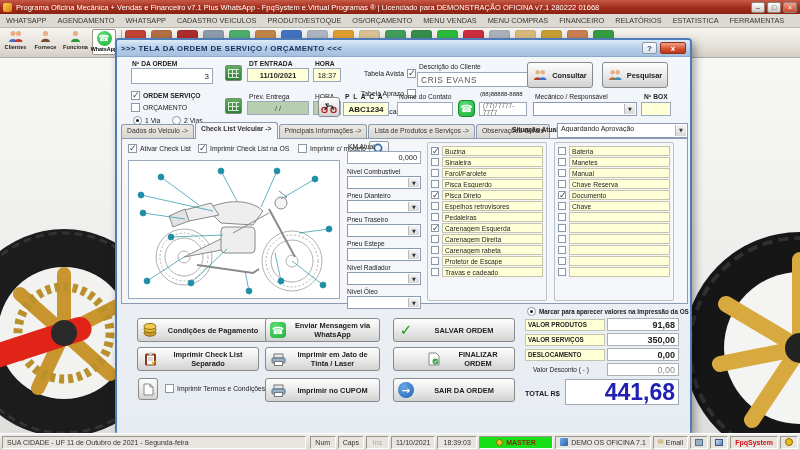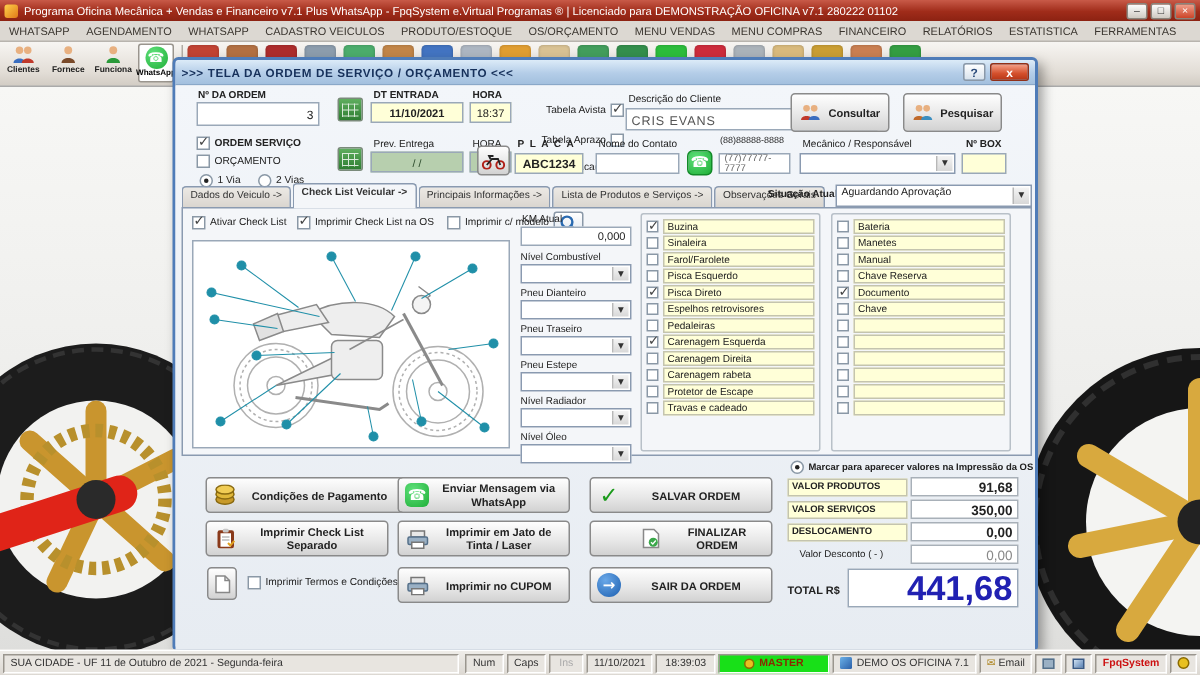--- a/index.html
+++ b/index.html
@@ -116,21 +116,21 @@
   .brand { color:#cc1111; font-weight:bold; }
   .spacer { flex:1; }
 </style>
 </head>
 <body>
 
 <div id="screen">
 
   <div class="titlebar">
     <span class="app-ico"></span>
-    <span class="t-title">Programa Oficina Mecânica + Vendas e Financeiro v7.1 Plus WhatsApp - FpqSystem e.Virtual Programas ® | Licenciado para  DEMONSTRAÇÃO OFICINA v7.1 280222 01102</span>
+    <span class="t-title">Programa Oficina Mecânica + Vendas e Financeiro v7.1 Plus WhatsApp - FpqSystem e.Virtual Programas ® | Licenciado para  DEMONSTRAÇÃO OFICINA v7.1 280222 01668</span>
     <span class="winbtns">
       <span class="winbtn">–</span>
       <span class="winbtn">□</span>
       <span class="winbtn close">×</span>
     </span>
   </div>
 
   <div class="menubar">
 
       <span class="menu-item">WHATSAPP</span>

